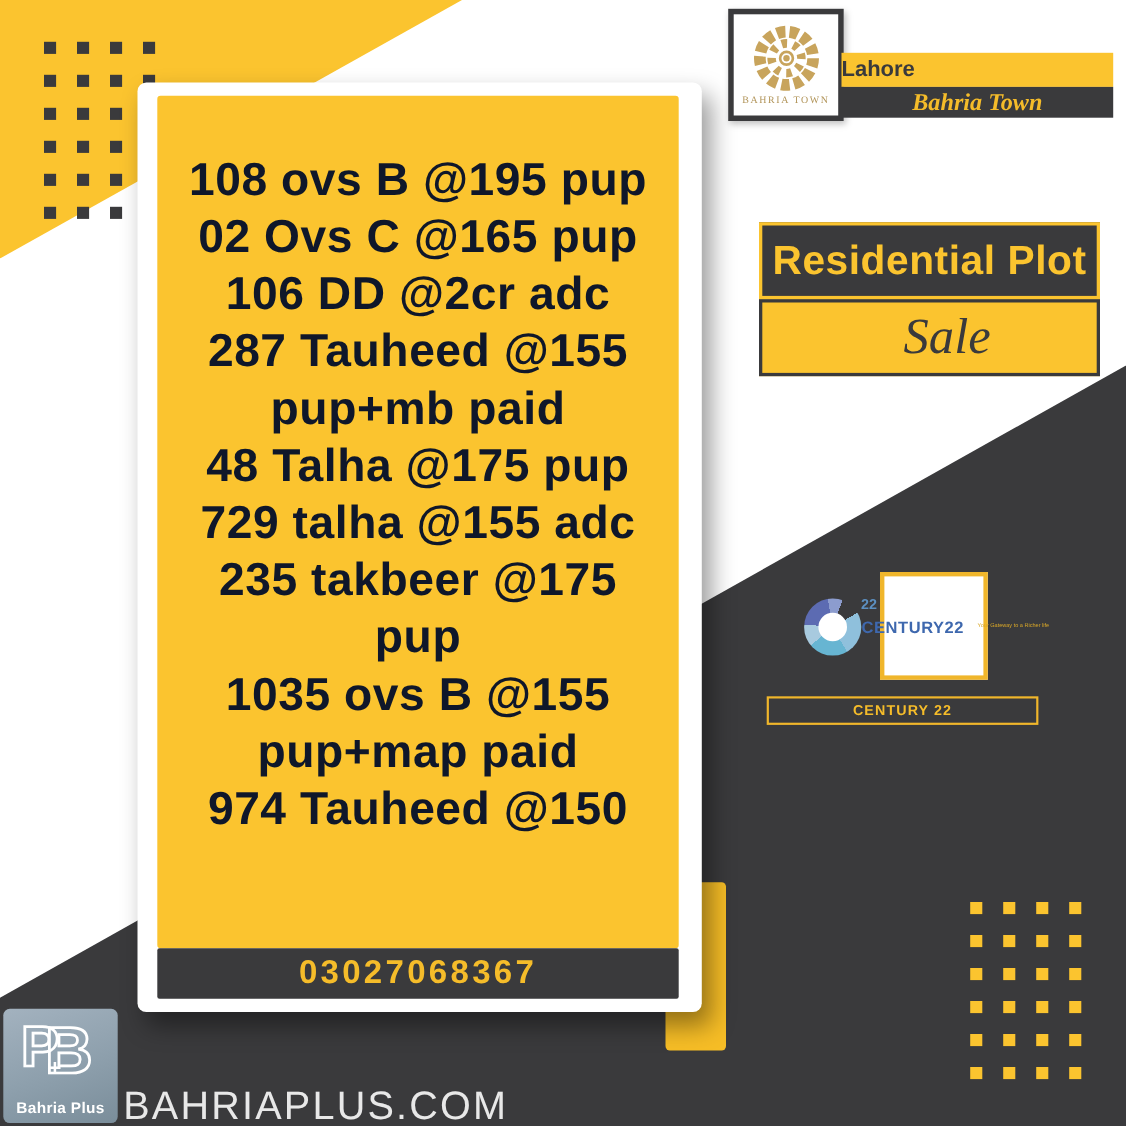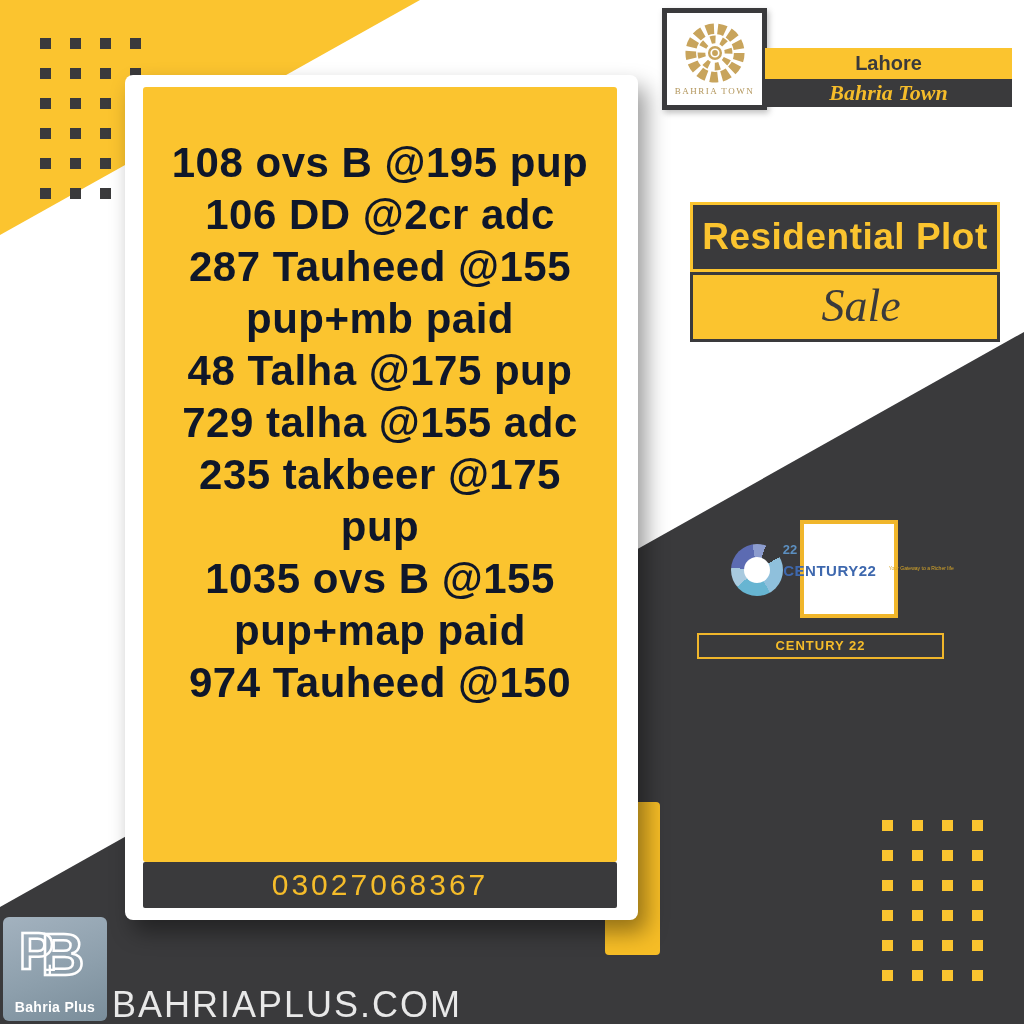--- a/index.html
+++ b/index.html
@@ -43,36 +43,36 @@
     padding-top:50px;text-align:center;
   }
   .listing-line{
     height:52px;line-height:52px;font-size:42px;font-weight:bold;
     color:#0f172a;letter-spacing:0.5px;white-space:nowrap;
   }
   .phone-bar{
     position:absolute;left:18px;top:787px;width:474px;height:46px;
     background:#3A3A3C;border-radius:2px;
     text-align:center;line-height:46px;
-    font-size:30px;font-weight:normal;color:#F5BC2A;letter-spacing:3px;
+    font-size:30px;font-weight:bold;color:#F5BC2A;letter-spacing:3px;
   }
   
   .bt-logo-box{
     position:absolute;left:662px;top:8px;width:105px;height:102px;
     background:#ffffff;border:5px solid #3A3A3C;
     display:flex;flex-direction:column;align-items:center;justify-content:center;
     box-shadow:2px 3px 6px rgba(0,0,0,.25);
   }
   .bt-logo-label{
     font-family:"Liberation Serif",serif;font-size:9px;color:#B2955A;
     letter-spacing:1.5px;margin-top:2px;white-space:nowrap;
   }
   .bar-city{
     position:absolute;left:765px;top:48px;width:247px;height:31px;
-    background:#FBC42F;text-align:center;line-height:31px;
+    background:#FBC42F;line-height:31px;
     font-size:20px;font-weight:bold;color:#3A3A3C;
   }
   .bar-community{
     position:absolute;left:765px;top:79px;width:247px;height:28px;
     background:#3A3A3C;text-align:center;line-height:28px;
     font-family:"Liberation Serif",serif;font-style:italic;font-weight:bold;
     font-size:22px;color:#F5BC2A;
   }
   
   .offer-type{
@@ -197,20 +197,21 @@
       <span class="dot"></span>
       <span class="dot"></span>
       <span class="dot"></span>
       <span class="dot"></span>
     </div>
   <div class="card-accent"></div>
 
   <div class="card">
     <div class="card-panel">
         <div class="listing-line">108 ovs B @195 pup</div>
+        <div class="listing-line">02 Ovs C @165 pup</div>
         <div class="listing-line">106 DD @2cr adc</div>
         <div class="listing-line">287 Tauheed @155</div>
         <div class="listing-line">pup+mb paid</div>
         <div class="listing-line">48 Talha @175 pup</div>
         <div class="listing-line">729 talha @155 adc</div>
         <div class="listing-line">235 takbeer @175</div>
         <div class="listing-line">pup</div>
         <div class="listing-line">1035 ovs B @155</div>
         <div class="listing-line">pup+map paid</div>
         <div class="listing-line">974 Tauheed @150</div>

